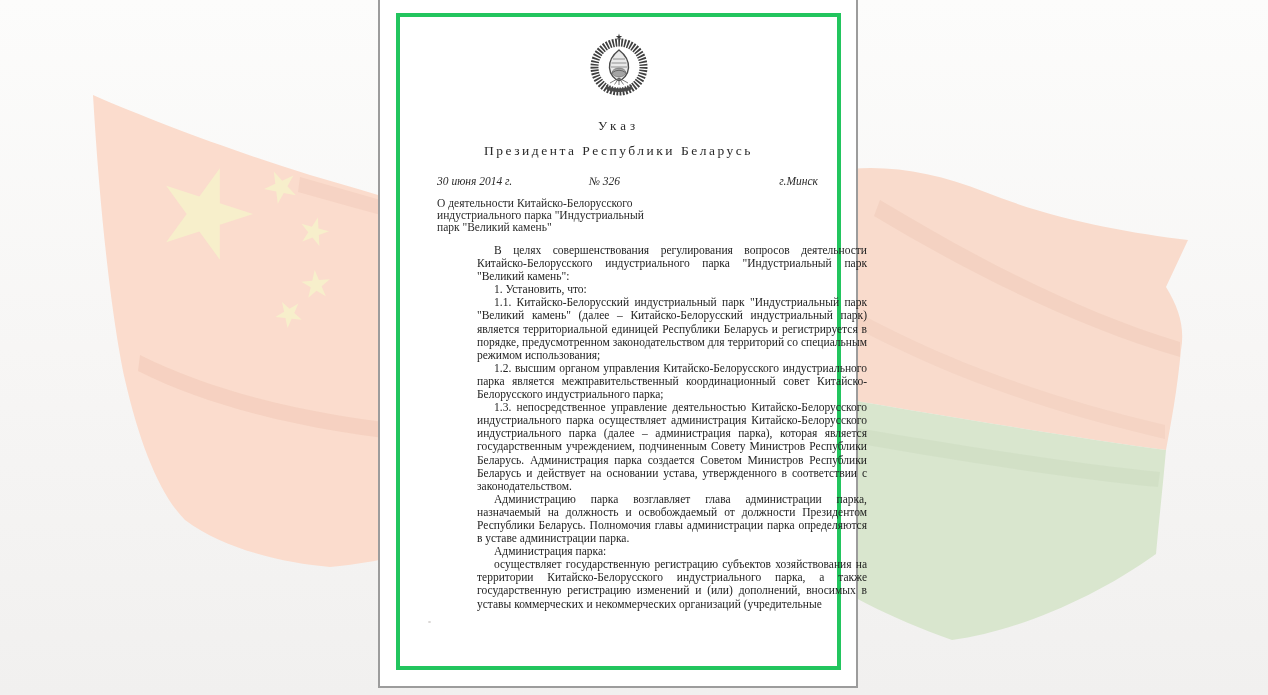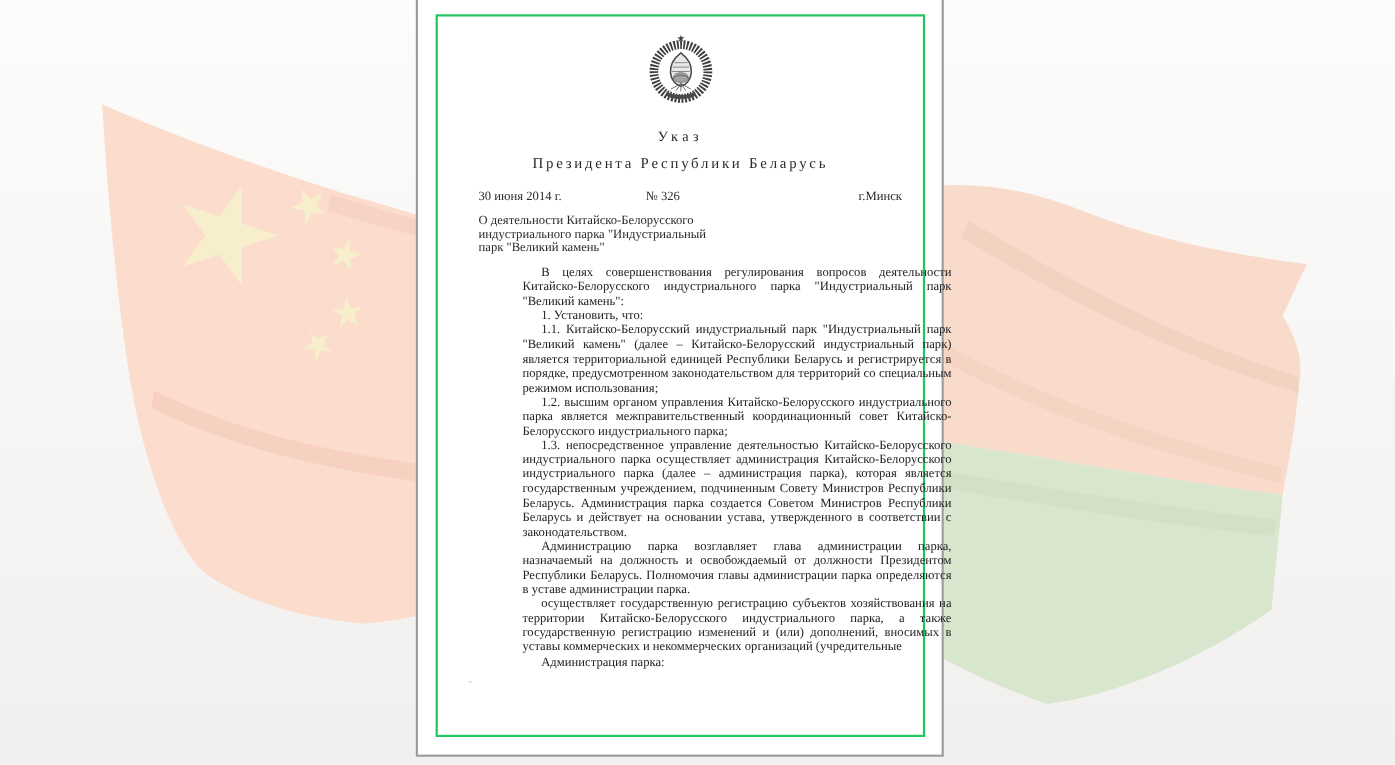--- a/index.html
+++ b/index.html
@@ -13,33 +13,33 @@
   svg.flag{position:absolute;z-index:1;}
   .flag-china{left:0;top:55px;width:540px;height:530px;}
   .flag-belarus{left:760px;top:140px;width:508px;height:520px;}
 
   .frame{
     position:absolute;left:378px;top:-8px;width:480px;height:696px;
     box-sizing:border-box;background:#ffffff;border:2px solid #9c9c9c;z-index:5;
   }
   .page{
     position:absolute;left:396px;top:13px;width:445px;height:657px;
-    box-sizing:border-box;background:#ffffff;border:2px solid #22c55e;z-index:6;
+    box-sizing:border-box;background:#ffffff;border:4px solid #22c55e;z-index:6;
     color:#2b2b2b;
   }
   .emblem{position:absolute;top:15px;left:50%;transform:translateX(-50%);width:64px;height:66px;}
   .title1{
     position:absolute;top:101px;left:0;right:0;text-align:center;
     font-size:13px;letter-spacing:4px;color:#2a2a2a;
   }
   .title2{
     position:absolute;top:126px;left:0;right:0;text-align:center;
     font-size:13.5px;letter-spacing:2.5px;color:#2a2a2a;
   }
-  .meta{position:absolute;top:158px;left:37px;right:19px;height:14px;font-size:11.5px;}
+  .meta{position:absolute;top:158px;left:37px;right:19px;height:14px;font-size:11.5px;font-style:italic;}
   .meta .num{position:absolute;left:152px;top:0;}
   .meta .place{position:absolute;right:0;top:0;text-align:center;}
   .subject{position:absolute;top:181px;left:37px;width:240px;font-size:11.5px;line-height:11.8px;font-family:Liberation Serif, serif;}
   .docbody{
     position:absolute;top:227px;left:37px;width:390px;
     font-size:11.5px;line-height:13.1px;text-align:justify;color:#242424;margin-left:40px;
   }
   .docbody p{margin:0;text-indent:17px;}
   .speck{position:absolute;left:28px;top:604px;width:3px;height:2px;background:#d9d6d4;border-radius:50%;}
 </style>
@@ -113,18 +113,18 @@
     <div>парк "Великий камень"</div>
   </div>
 
   <div class="docbody">
     <p>В целях совершенствования регулирования вопросов деятельности Китайско-Белорусского индустриального парка "Индустриальный парк "Великий камень":</p>
     <p>1. Установить, что:</p>
     <p>1.1. Китайско-Белорусский индустриальный парк "Индустриальный парк "Великий камень" (далее – Китайско-Белорусский индустриальный парк) является территориальной единицей Республики Беларусь и регистрируется в порядке, предусмотренном законодательством для территорий со специальным режимом использования;</p>
     <p>1.2. высшим органом управления Китайско-Белорусского индустриального парка является межправительственный координационный совет Китайско-Белорусского индустриального парка;</p>
     <p>1.3. непосредственное управление деятельностью Китайско-Белорусского индустриального парка осуществляет администрация Китайско-Белорусского индустриального парка (далее – администрация парка), которая является государственным учреждением, подчиненным Совету Министров Республики Беларусь. Администрация парка создается Советом Министров Республики Беларусь и действует на основании устава, утвержденного в соответствии с законодательством.</p>
     <p>Администрацию парка возглавляет глава администрации парка, назначаемый на должность и освобождаемый от должности Президентом Республики Беларусь. Полномочия главы администрации парка определяются в уставе администрации парка.</p>
+    <p>Администрация парка:</p>
     <p>осуществляет государственную регистрацию субъектов хозяйствования на территории Китайско-Белорусского индустриального парка, а также государственную регистрацию изменений и (или) дополнений, вносимых в уставы коммерческих и некоммерческих организаций (учредительные</p>
-    <p>Администрация парка:</p>
   </div>
 
   <div class="speck"></div>
 </div>
 
 </body></html>

